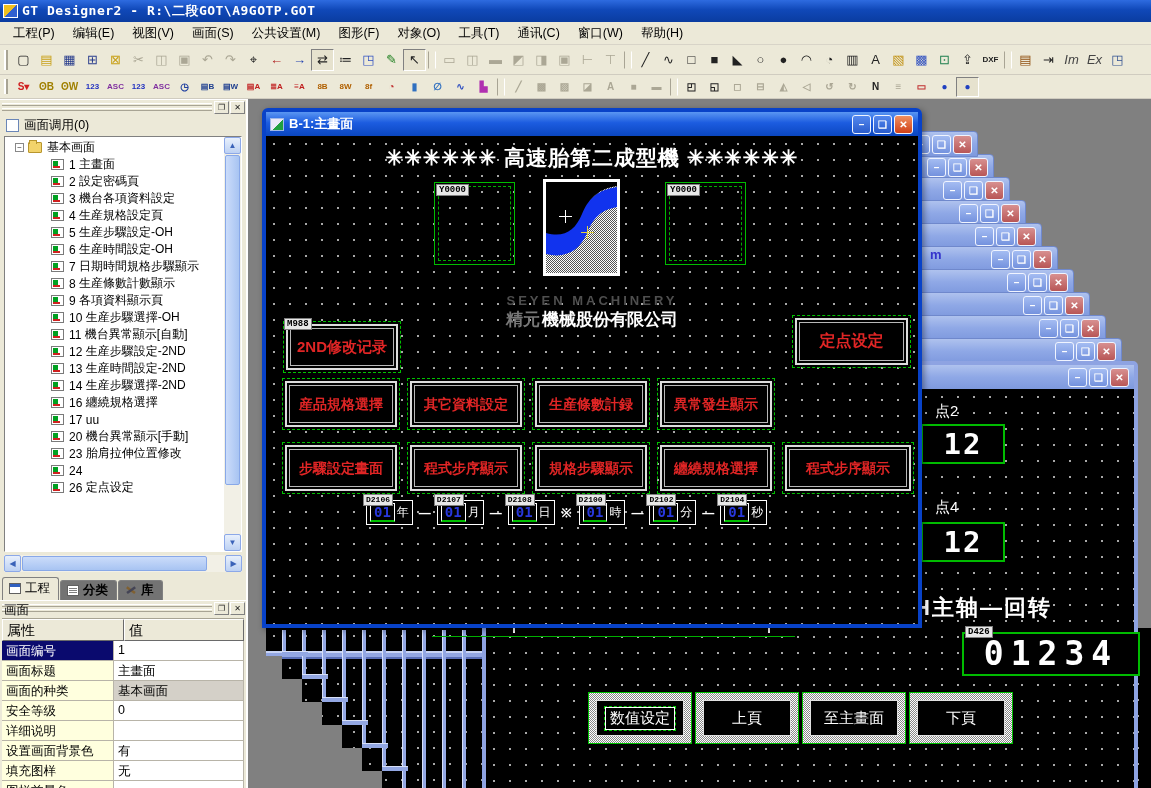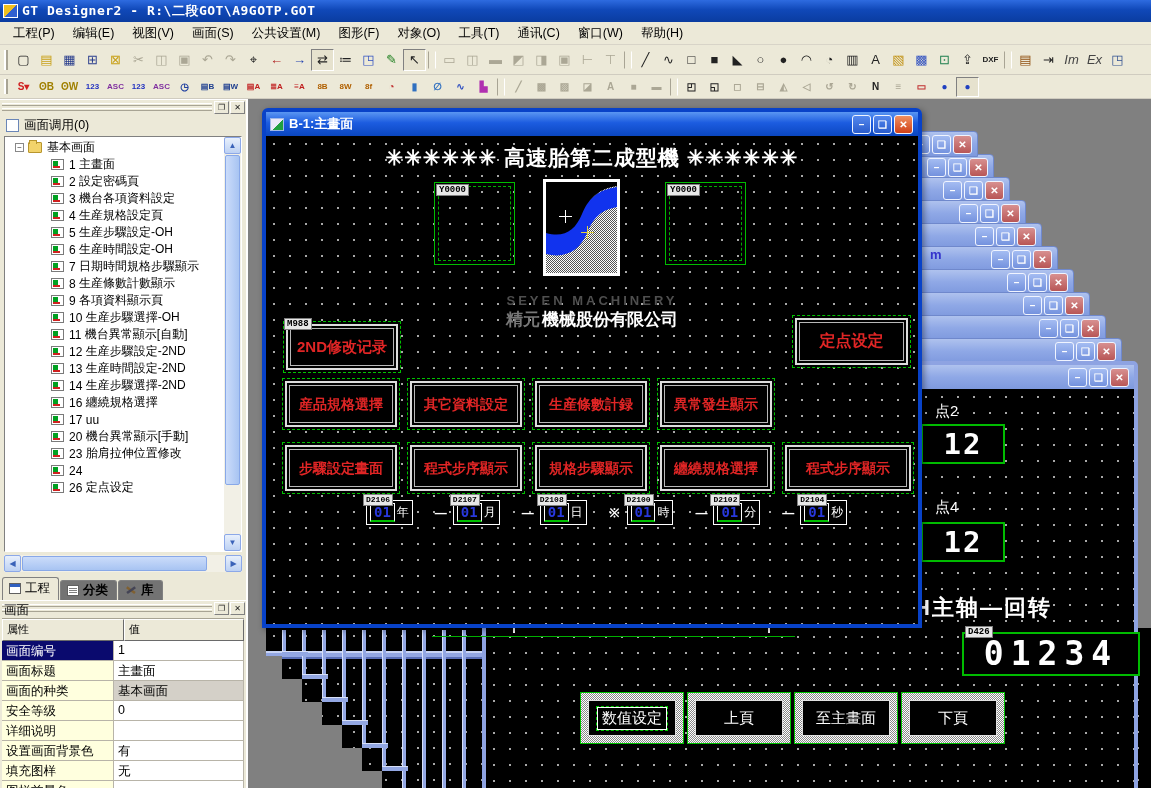--- a/index.html
+++ b/index.html
@@ -59,21 +59,21 @@
 .tabicon { width:12px; height:11px; margin-right:4px; position:relative; }
 .ti-proj { background:#fff; border:1px solid #606060; }
 .ti-proj::before { content:""; position:absolute; left:0; top:0; right:0; height:3px; background:#3060C0; }
 .ti-doc { background:#fff; border:1px solid #606060; }
 .ti-doc::before { content:""; position:absolute; left:1px; top:2px; width:8px; height:1px; background:#808080; box-shadow:0 2px 0 #808080, 0 4px 0 #808080; }
 
 
 .prop-title { font-size:12.5px; padding:3px 0 2px 4px; }
 .propgrid { position:absolute; left:2px; right:2px; top:519px; bottom:0; border-top:1px solid #A8A494; overflow:hidden; }
 .phead { display:flex; height:22px; }
-.phcell { background:#ECE9D8; border:1px solid; border-color:#fff #6A6A6A #6A6A6A #fff; font-size:11px; padding:2px 4px; }
+.phcell { background:#ECE9D8; border:1px solid; border-color:#fff #6A6A6A #6A6A6A #fff; font-size:14px; padding:2px 4px; }
 .phcell.c1 { width:122px; } .phcell.c2 { flex:1; }
 .prow { display:flex; height:20px; }
 .pcell { font-size:12.5px; padding:2px 4px; border-right:1px solid #B8B4A8; border-bottom:1px solid #B8B4A8; overflow:hidden; white-space:nowrap; }
 .pcell.lab { width:112px; background:#FFFFDE; color:#000; }
 .pcell.val { flex:1; background:#fff; }
 .prow.sel .lab { background:#0A0A6E; color:#fff; }
 .prow.gray .val { background:#D4D0C8; }
 .prow.chip .val { background:#fff; }
 
 
@@ -119,21 +119,21 @@
 .co-cn .ghost { color:#787878; margin-right:2px; }
 .co-cn .main { color:#fff; }
 .hmi-btn { position:absolute; background:#000; border:2px solid #DCDCDC; box-shadow:inset 0 0 0 2px #000, inset 0 0 0 3px #B8B8B8; outline:1px dashed #00C000; outline-offset:2px; display:flex; align-items:center; justify-content:center; text-align:center; color:#E02525; font-weight:bold; font-size:14px; line-height:1.15; }
 .hmi-btn.two { font-size:12.5px; }
 .hmi-row { position:absolute; left:0; width:100%; height:46px; }
 .hmi-row .hmi-btn { top:0; height:46px; width:112px; }
 .hmi-row div:nth-of-type(1){ left:19px; } .hmi-row div:nth-of-type(2){ left:144px; }
 .hmi-row div:nth-of-type(3){ left:269px; } .hmi-row div:nth-of-type(4){ left:394px; }
 .hmi-row div:nth-of-type(5){ left:519px; width:126px; }
 .dtrow { position:absolute; left:76px; top:364px; display:flex; align-items:center; }
-.dtitem { position:relative; display:flex; align-items:center; border:1px solid #fff; background:#000; padding:2px 3px; margin-right:16px; }
+.dtitem { position:relative; display:flex; align-items:center; border:1px solid #fff; background:#000; padding:2px 3px; margin-right:0; }
 .dtval { border:1px solid #fff; border-bottom:2px solid #00C000; color:#2838DD; background:#000; font-weight:bold; font-size:14px; font-family:"DejaVu Sans Mono", monospace; padding:0 3px; margin-right:2px; }
 .dtunit { color:#fff; font-size:12px; }
 .dtsep { width:24px; text-align:center; color:#fff; font-size:12px; font-weight:bold; }
 .dtitem .tagchip { top:-7px; left:-4px; font-size:8px; }
 
 
 .rlabel { position:absolute; color:#fff; font-size:15px; }
 .numbox { position:absolute; border:2px solid #00BB00; background:#000; color:#fff; font-family:"DejaVu Sans Mono", monospace; font-weight:bold; text-align:center; }
 .numbox.small { font-size:29px; line-height:36px; letter-spacing:2px; }
 .numbox.big { font-size:33px; line-height:40px; letter-spacing:7px; }
@@ -634,21 +634,21 @@
       <div class="numbox small" style="left:673px; top:423px; width:84px; height:40px;">12</div>
       <span class="spindle" style="left:666px; top:494px;">H主轴—回转</span>
       <span class="tagchip" style="left:717px; top:527px;">D426</span>
       <div class="numbox big" style="left:714px; top:533px; width:178px; height:44px;">01234</div>
 
       <span class="gline" style="left:184px; top:528px; width:363px;"></span>
       <span class="gline solid" style="left:184px; top:537px; width:363px;"></span>
       <span class="wtick" style="left:265px; top:524px;"></span>
       <span class="wtick" style="left:520px; top:524px;"></span>
 
-      <div class="navrow" style="left:332px; top:593px; width:430px; height:52px;">
+      <div class="navrow" style="left:340px; top:593px; width:430px; height:52px;">
 
           <div class="nav-btn pressed" style="pointer-events:auto;">
             <div class="inner">
               <span>数值设定</span>
             </div>
           </div>
 
           <div class="nav-btn" style="pointer-events:auto;">
             <div class="inner">
               <span>上頁</span>

